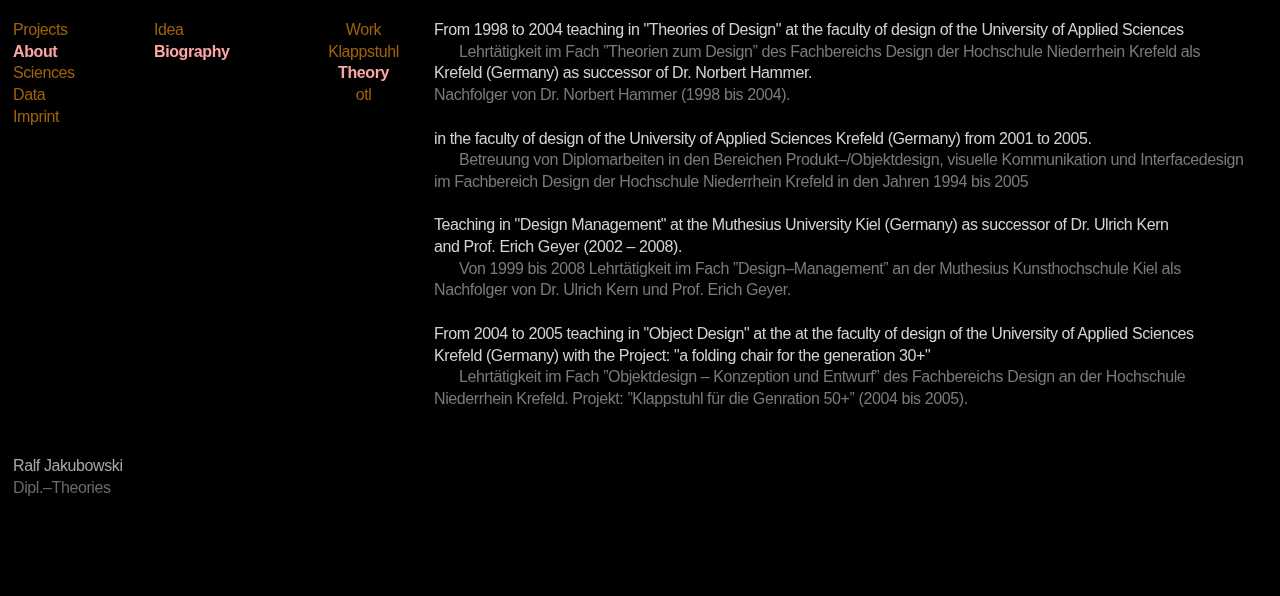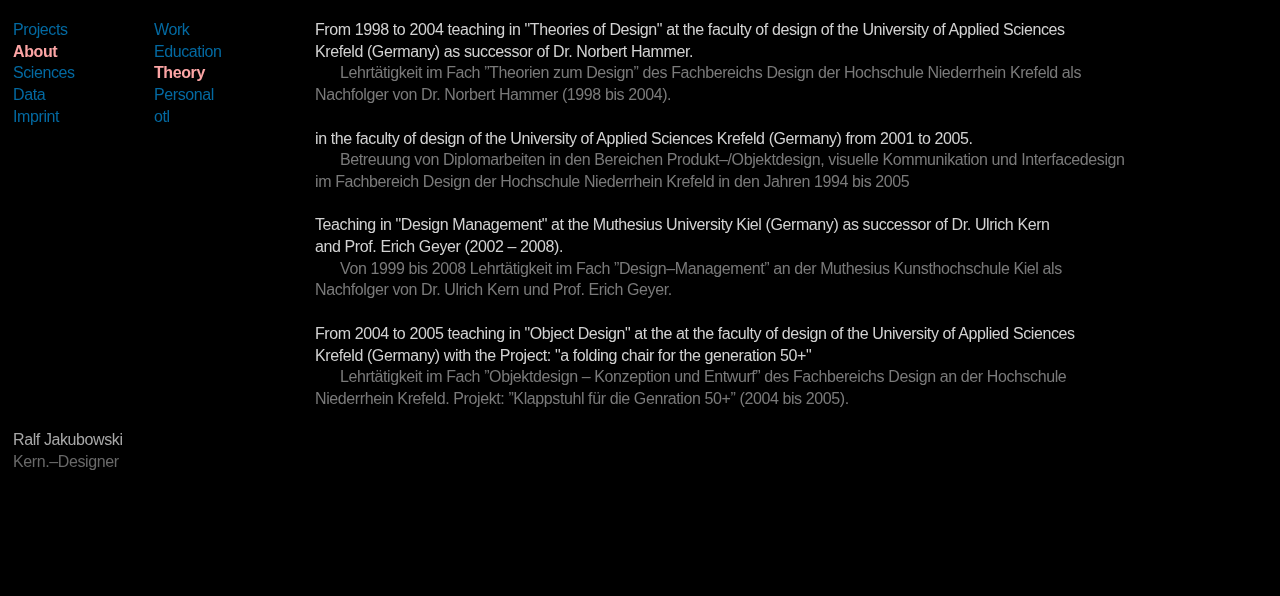--- a/index.html
+++ b/index.html
@@ -15,98 +15,101 @@
     position: relative;
   }
   .layout {
     display: flex;
     padding: 19px 0 0 13px;
     width: 1280px;
   }
   .nav-col { flex: 0 0 auto; }
   .nav-col-1 { width: 141px; }
   .nav-col-2 { width: 139px; }
-  .nav-col-3 { width: 141px; }
+  .nav-col-3 { width: 141px; text-align: center; }
   .nav-item {
     display: block;
-    color: #0369a1;
+    color: #a16207;
     text-decoration: none;
     cursor: pointer;
   }
   .nav-item.active {
     color: #fca5a5;
     font-weight: bold;
   }
   .content {
     flex: 1 1 auto;
     min-width: 0;
   }
   .para { margin: 0 0 21.7px 0; }
-  .line { white-space: nowrap; margin-left: 20px; }
+  .line { white-space: nowrap; }
   .en { color: #d2d2d2; }
   .de { color: #7a7a7a; }
   .indent { padding-left: 25px; }
   .footer {
     position: absolute;
     left: 13px;
     top: 429px;
   }
-  .footer-name { color: #a8a8a8; }
+  .footer-name { color: #a8a8a8; margin-top: 26px; }
   .footer-title { color: #696969; }
 </style>
 </head>
 <body>
 
 <div class="layout">
 
   <nav class="nav-col nav-col-1">
     <a class="nav-item">Projects</a>
     <a class="nav-item active">About</a>
     <a class="nav-item">Sciences</a>
     <a class="nav-item">Data</a>
     <a class="nav-item">Imprint</a>
   </nav>
 
+  <nav class="nav-col nav-col-2">
+    <a class="nav-item">Idea</a>
+    <a class="nav-item active">Biography</a>
+  </nav>
 
   <nav class="nav-col nav-col-3">
     <a class="nav-item">Work</a>
-    <a class="nav-item">Education</a>
+    <a class="nav-item">Klappstuhl</a>
     <a class="nav-item active">Theory</a>
-    <a class="nav-item">Personal</a>
     <a class="nav-item">otl</a>
   </nav>
 
   <main class="content">
 
     <div class="para">
       <div class="line en">From 1998 to 2004 teaching in "Theories of Design" at the faculty of design of the University of Applied Sciences</div>
+      <div class="line de indent">Lehrtätigkeit im Fach ”Theorien zum Design” des Fachbereichs Design der Hochschule Niederrhein Krefeld als</div>
       <div class="line en">Krefeld (Germany) as successor of Dr. Norbert Hammer.</div>
-      <div class="line de indent">Lehrtätigkeit im Fach ”Theorien zum Design” des Fachbereichs Design der Hochschule Niederrhein Krefeld als</div>
       <div class="line de">Nachfolger von Dr. Norbert Hammer (1998 bis 2004).</div>
     </div>
 
     <div class="para">
       <div class="line en">in the faculty of design of the University of Applied Sciences Krefeld (Germany) from 2001 to 2005.</div>
       <div class="line de indent">Betreuung von Diplomarbeiten in den Bereichen Produkt–/Objektdesign, visuelle Kommunikation und Interfacedesign</div>
       <div class="line de">im Fachbereich Design der Hochschule Niederrhein Krefeld in den Jahren 1994 bis 2005</div>
     </div>
 
     <div class="para">
       <div class="line en">Teaching in "Design Management" at the Muthesius University Kiel (Germany) as successor of Dr. Ulrich Kern</div>
       <div class="line en">and Prof. Erich Geyer (2002 – 2008).</div>
       <div class="line de indent">Von 1999 bis 2008 Lehrtätigkeit im Fach ”Design–Management” an der Muthesius Kunsthochschule Kiel als</div>
       <div class="line de">Nachfolger von Dr. Ulrich Kern und Prof. Erich Geyer.</div>
     </div>
 
     <div class="para">
       <div class="line en">From 2004 to 2005 teaching in "Object Design" at the at the faculty of design of the University of Applied Sciences</div>
-      <div class="line en">Krefeld (Germany) with the Project: "a folding chair for the generation 50+"</div>
+      <div class="line en">Krefeld (Germany) with the Project: "a folding chair for the generation 30+"</div>
       <div class="line de indent">Lehrtätigkeit im Fach ”Objektdesign – Konzeption und Entwurf” des Fachbereichs Design an der Hochschule</div>
       <div class="line de">Niederrhein Krefeld. Projekt: ”Klappstuhl für die Genration 50+” (2004 bis 2005).</div>
     </div>
 
   </main>
 </div>
 
 <div class="footer">
   <div class="footer-name">Ralf Jakubowski</div>
-  <div class="footer-title">Kern.–Designer</div>
+  <div class="footer-title">Dipl.–Theories</div>
 </div>
 
 </body></html>

